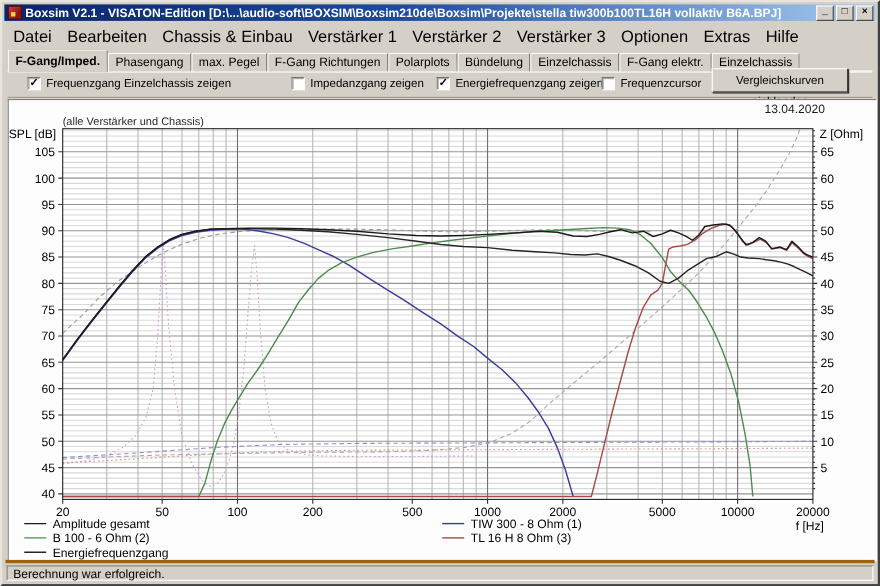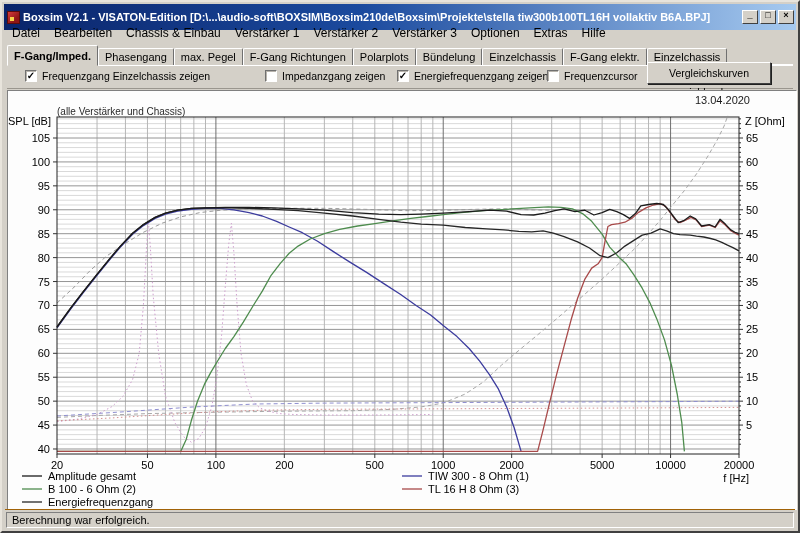--- a/index.html
+++ b/index.html
@@ -3,38 +3,38 @@
 <meta charset="utf-8">
 <style>
   html,body{margin:0;padding:0;background:#6b6b6b;}
   *{box-sizing:border-box;}
   .window{
     position:relative;width:800px;height:533px;background:#d4d0c8;
     border:2px solid;border-color:#e8e4dc #404040 #404040 #e8e4dc;
     font-family:"Liberation Sans",sans-serif;overflow:hidden;
   }
   .titlebar{
-    position:absolute;top:2px;left:2px;right:2px;height:26px;
+    position:absolute;top:2px;left:2px;right:2px;height:15px;
     background:linear-gradient(90deg,#0a246a 0%,#1b4a9e 45%,#a6caf0 100%);
     display:flex;align-items:center;padding:0 2px;
   }
   .app-icon{width:13px;height:13px;margin:0 3px 0 1px;
     background:linear-gradient(135deg,#d43c3c 0%,#8f1616 70%);
     border:1px solid #5a0c0c;position:relative;flex:0 0 auto;}
   .app-icon:after{content:"";position:absolute;left:2px;bottom:2px;width:4px;height:4px;background:#f5d34a;}
   .title-text{color:#fff;font-size:11px;font-weight:bold;white-space:nowrap;overflow:hidden;flex:1 1 auto;}
   .win-buttons{display:flex;gap:2px;flex:0 0 auto;margin-left:4px;}
   .win-btn{
     width:16px;height:14px;background:#d4d0c8;
     border:1px solid;border-color:#fff #404040 #404040 #fff;
     font-size:9px;font-weight:bold;color:#000;line-height:11px;text-align:center;
     font-family:"Liberation Mono",monospace;
   }
   .menubar{position:absolute;top:22px;left:3px;right:3px;height:18px;display:flex;align-items:center;}
-  .menu-item{font-size:12px;color:#000;padding:2px 7px;white-space:nowrap;}
+  .menu-item{font-size:15px;color:#000;padding:2px 7px;white-space:nowrap;}
   .tabbar{position:absolute;top:43px;left:5px;right:5px;height:20px;}
   .tab{
     display:inline-block;font-size:11px;color:#000;padding:2px 6px 2px 6px;margin-top:2px;
     border:1px solid;border-color:#fff #707070 #d4d0c8 #fff;background:#d4d0c8;
     border-radius:2px 2px 0 0;position:relative;white-space:nowrap;vertical-align:bottom;
   }
   .tab.active{margin-top:0;padding-top:4px;padding-bottom:3px;z-index:3;font-weight:bold;}
   .tab-underline{position:absolute;left:0;right:0;bottom:0;height:1px;background:#fff;}
   .control-panel{
     position:absolute;top:63px;left:5px;right:5px;height:24px;
@@ -55,21 +55,21 @@
   }
   .chart-panel{
     position:absolute;top:88px;left:5px;width:790px;height:420px;
     background:#fdfdfd;border:1px solid;border-color:#808080 #fff #fff #808080;
   }
   .chart-title{position:absolute;left:49px;top:1px;font-size:13px;color:#1a1a1a;white-space:nowrap;}
   .chart-subtitle{position:absolute;left:49px;top:15px;font-size:10px;color:#2a2a2a;white-space:nowrap;}
   .chart-date{position:absolute;right:46px;top:3px;font-size:11px;color:#1a1a1a;white-space:nowrap;}
   #chart-svg{position:absolute;left:0;top:0;}
   .statusbar{
-    position:absolute;left:3px;right:3px;bottom:2px;height:20px;border-top:1px solid #a16207;
+    position:absolute;left:3px;right:3px;bottom:2px;height:20px;border-top:3px solid #a16207;
   }
   .status-cell{
     position:absolute;left:1px;right:1px;top:2px;bottom:1px;
     border:1px solid;border-color:#808080 #fff #fff #808080;
     font-size:11px;color:#000;padding:1px 5px;white-space:nowrap;
   }
 </style>
 </head>
 <body>
 

